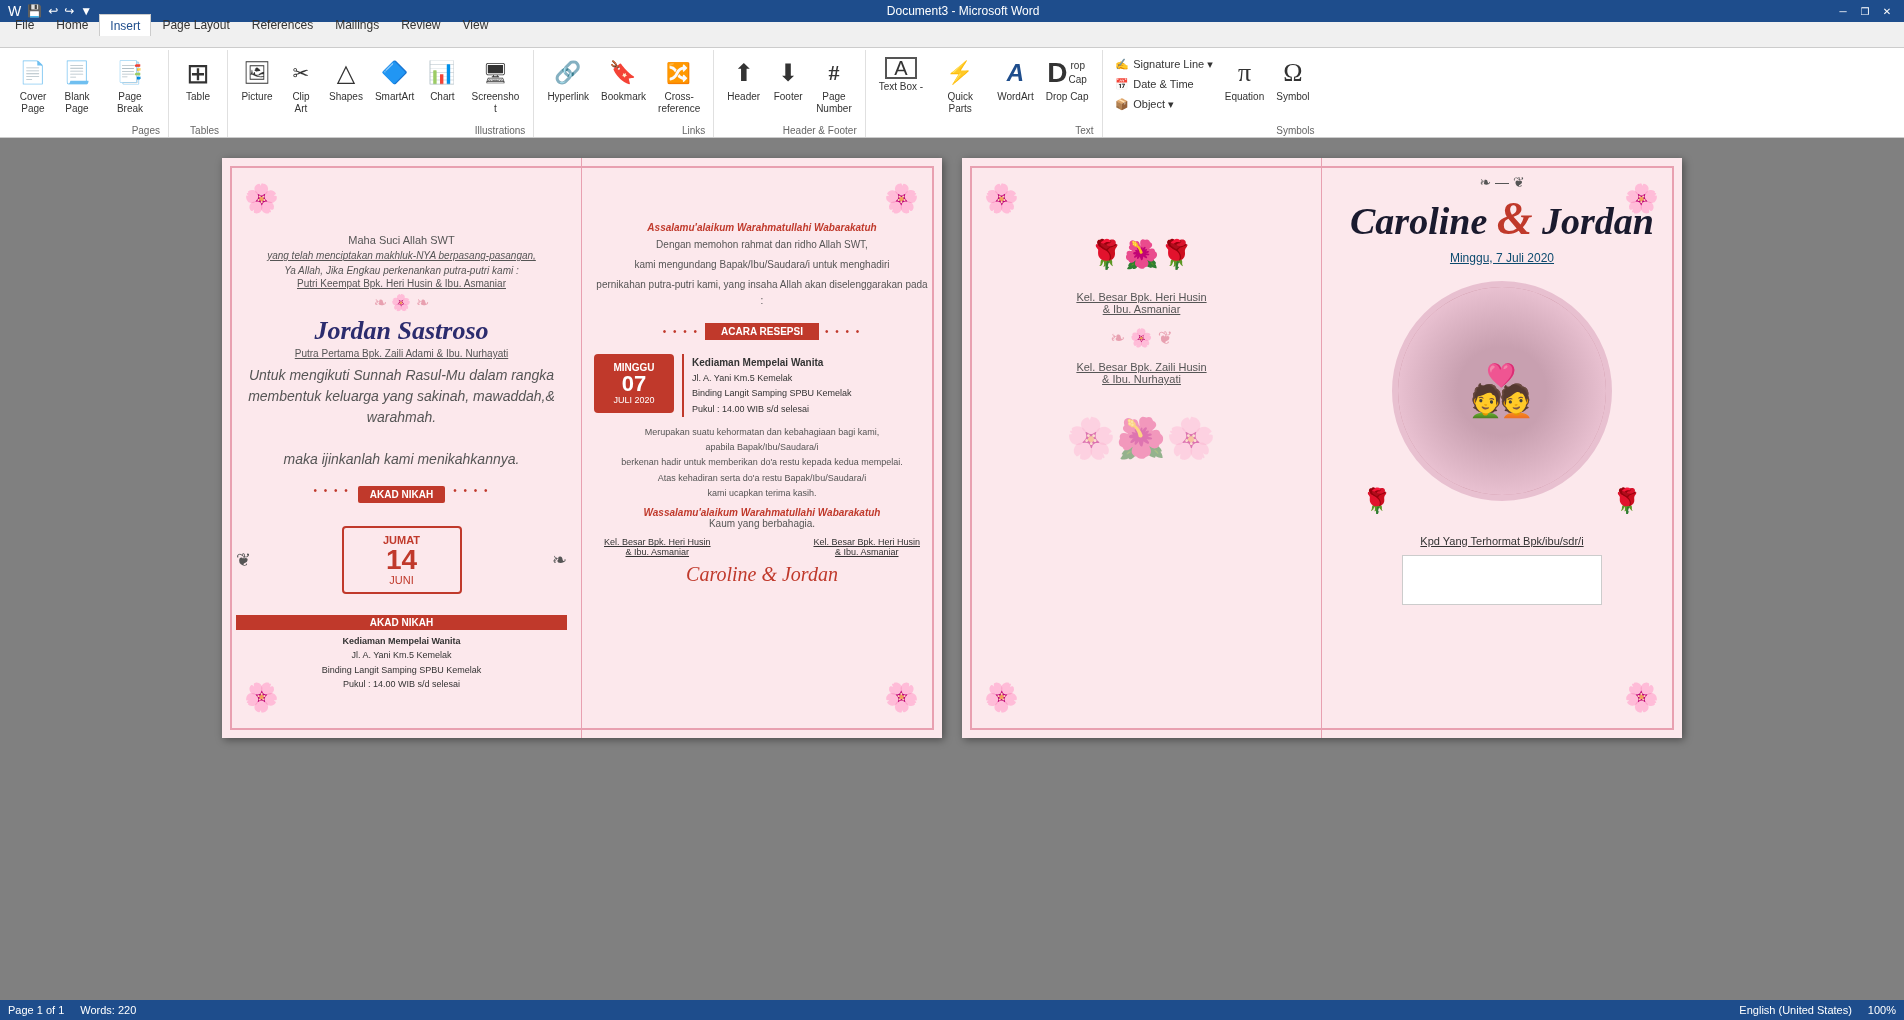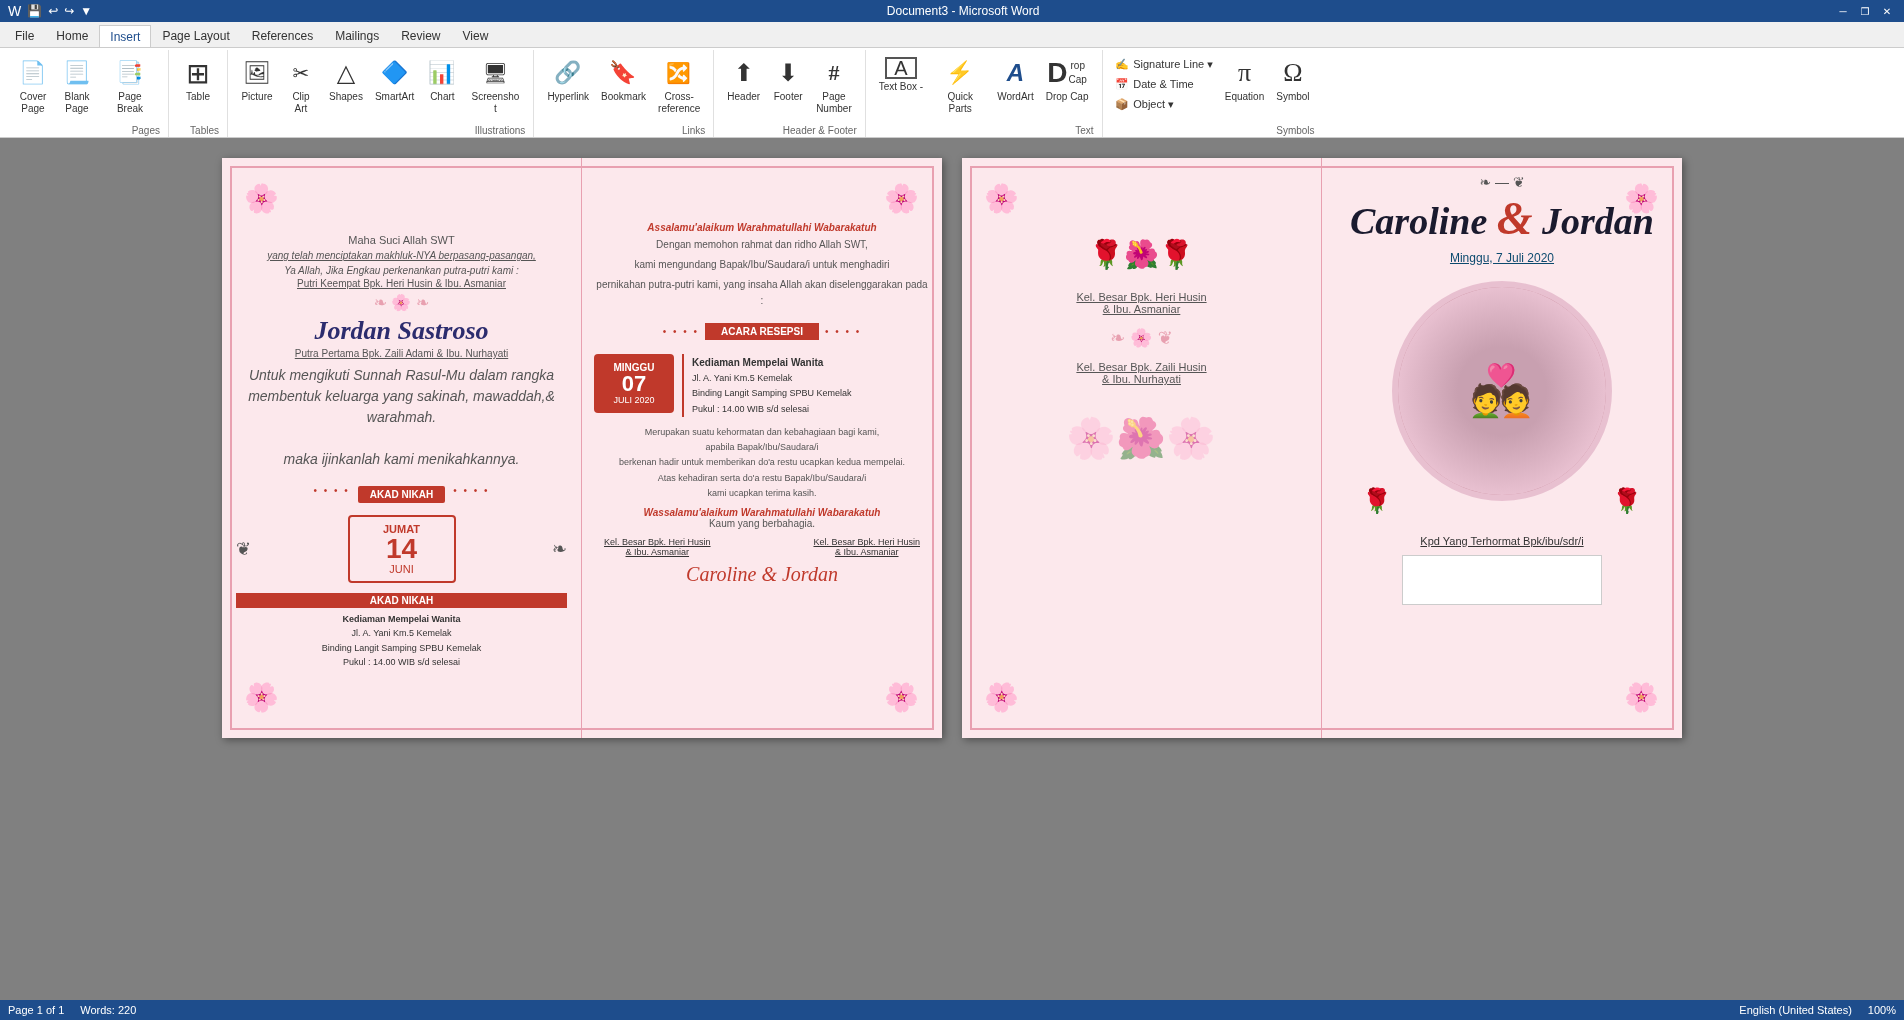--- a/index.html
+++ b/index.html
@@ -35,21 +35,21 @@
       cursor: pointer;
       display: flex; align-items: center; justify-content: center;
     }
 
     
     .ribbon-tabs {
       height: 26px;
       background: #f0f0f0;
       display: flex;
       align-items: flex-end;
-      padding: 1px 4px;
+      padding: 12px 4px;
       border-bottom: 1px solid #ccc;
     }
     .ribbon-tab {
       padding: 4px 10px;
       font-size: 12px;
       cursor: pointer;
       color: #333;
       border: 1px solid transparent;
       border-bottom: none;
       background: transparent;
@@ -284,22 +284,22 @@
       display: inline-flex;
       align-items: center;
       gap: 8px;
       margin-top: 8px;
       border-radius: 2px;
     }
     .akad-date-box {
       border: 2px solid #c0392b;
       border-radius: 4px;
       padding: 6px;
-      margin: 6px auto;
-      width: 108px;
+      margin: 17px auto;
+      width: 120px;
       text-align: center;
       position: relative;
     }
     .akad-day {
       font-size: 11px;
       color: #c0392b;
       font-weight: bold;
     }
     .akad-num {
       font-size: 28px;
@@ -703,21 +703,21 @@
               <div class="event-venue-bold">Kediaman Mempelai Wanita</div>
               <div>Jl. A. Yani Km.5 Kemelak</div>
               <div>Binding Langit Samping SPBU Kemelak</div>
               <div>Pukul : 14.00 WIB s/d selesai</div>
             </div>
           </div>
 
           <div class="merupakan">
             <span>Merupakan suatu kehormatan dan kebahagiaan bagi kami,</span><br>
             <span>apabila Bapak/Ibu/Saudara/i</span><br>
-            <span>berkenan hadir untuk memberikan do'a restu ucapkan kedua mempelai.</span><br>
+            <span>berkenan hadir untuk memberikan do'a restu kepada kedua mempelai.</span><br>
             <span>Atas kehadiran serta do'a restu Bapak/Ibu/Saudara/i</span><br>
             <span>kami ucapkan terima kasih.</span>
           </div>
 
           <div class="wassalamu">Wassalamu'alaikum Warahmatullahi Wabarakatuh</div>
           <div class="kaum-text">Kaum yang berbahagia.</div>
 
           <div class="ttd-row">
             <div>
               <div>Kel. Besar Bpk. Heri Husin</div>

